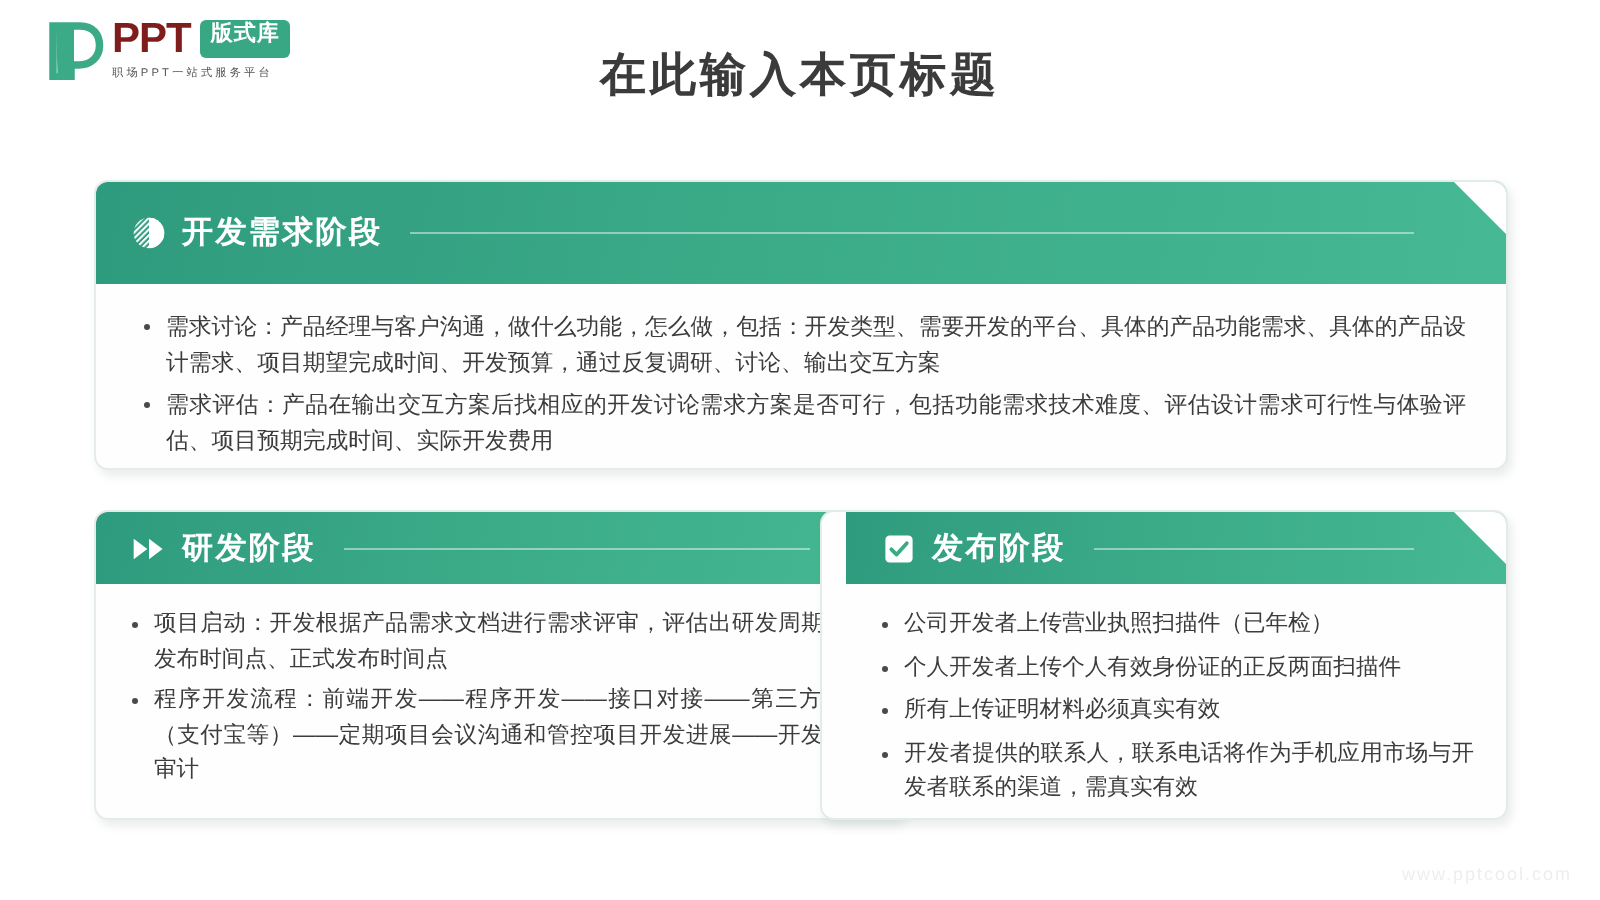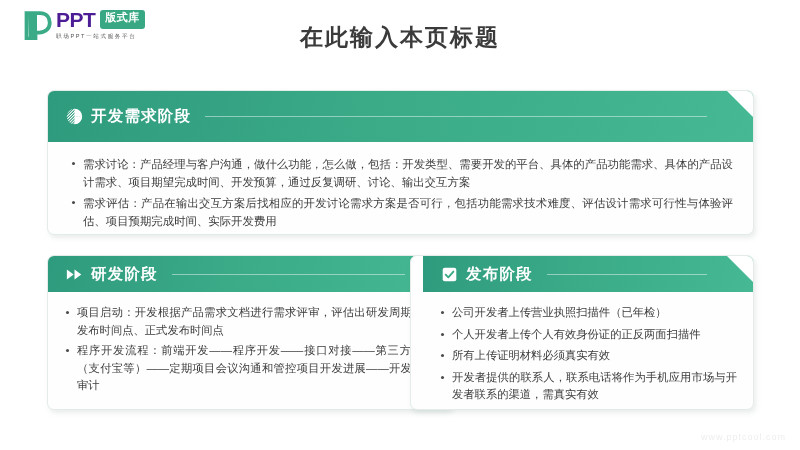--- a/index.html
+++ b/index.html
@@ -37,21 +37,21 @@
     justify-content: center;
   }
   .logo-row {
     display: flex;
     align-items: center;
   }
   .logo-ppt {
     font-size: 21px;
     font-weight: bold;
     letter-spacing: -0.5px;
-    color: #4c1d95;
+    color: #7f1d1d;
     line-height: 1;
   }
   .logo-badge {
     margin-left: 5px;
     background: #37a883;
     color: #ffffff;
     font-size: 11px;
     font-weight: bold;
     border-radius: 3px;
     padding: 2px 5px 6px 5px;

